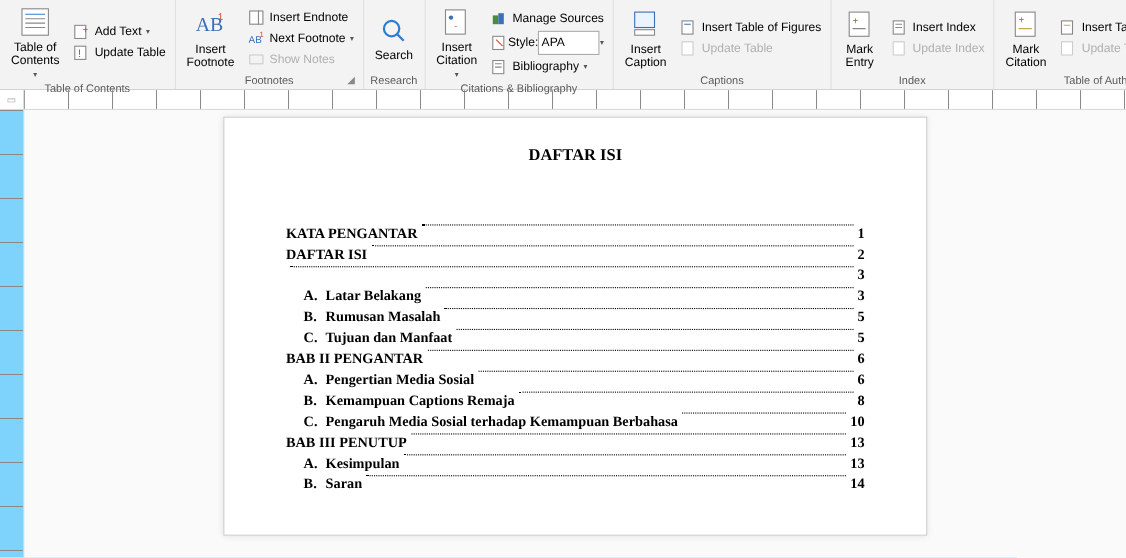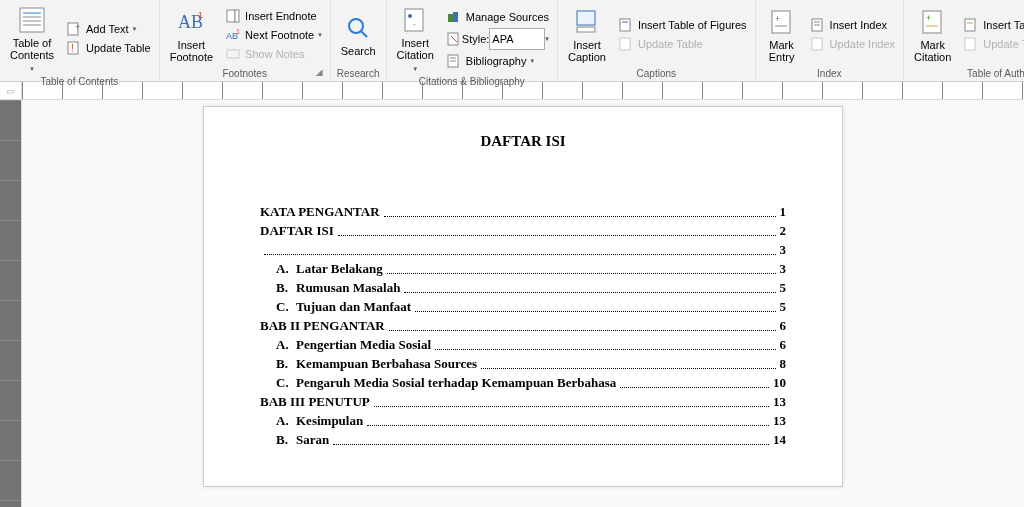--- a/index.html
+++ b/index.html
@@ -24,27 +24,27 @@
   .style-select { border: 1px solid #ababab; background: #fff; font-size: 11px; padding: 0 2px; height: 22px; width: 56px; }
 
   .dialog-launcher { position: absolute; bottom: 2px; right: 2px; width: 12px; height: 12px; color: #888; font-size: 9px; cursor: pointer; }
   .group { position: relative; }
 
   
   .ruler-bar { height: 18px; background: #fff; border-bottom: 1px solid #d9d9d9; display: flex; }
   .ruler-corner { width: 22px; border-right: 1px solid #d9d9d9; display:flex;align-items:center;justify-content:center;color:#aaa;font-size:9px;}
   .ruler-h { flex: 1; position: relative; background: repeating-linear-gradient(to right, #888 0 1px, transparent 1px 40px); font-size: 8px; color: #555; display:flex; align-items:flex-end; padding-left:200px; }
   
-  .workspace { display: flex; height: calc(507px - 82px - 18px); background: #737373; }
+  .workspace { display: flex; height: calc(507px - 82px - 18px); background: #7dd3fc; }
   .ruler-v { width: 22px; border-right: 1px solid #d9d9d9; background: repeating-linear-gradient(to bottom, #888 0 1px, transparent 1px 40px); display:flex; flex-direction:column; align-items:center; font-size:8px; color:#555; }
   .canvas { flex: 1; overflow: auto; display: flex; justify-content: center; background:#fafafa;}
   .page { width: 640px; background: #fff; border: 1px solid #ccc; box-shadow: 0 0 6px rgba(0,0,0,.1); margin: 6px 0 20px; padding: 26px 56px 40px; font-family: "Times New Roman", serif; font-size: 13px; color: #000; }
   .doc-title { text-align: center; font-weight: bold; font-size: 15px; margin-bottom: 54px; }
 
-  .toc-line { display: flex; align-items: flex-end; margin: 3px 0; font-weight: bold; }
+  .toc-line { display: flex; align-items: flex-start; margin: 3px 0; font-weight: bold; }
   .toc-line.sub { padding-left: 16px; }
   .toc-label { white-space: nowrap; }
   .toc-letter { width: 20px; display:inline-block;}
   .toc-dots { flex: 1; border-bottom: 1.5px dotted #000; margin: 0 4px 3px; }
   .toc-page { white-space: nowrap; }
   svg { display:block; }
 </style>
 </head>
 <body>
 
@@ -360,21 +360,21 @@
             <span class="toc-page">6</span>
           </div>
           <div class="toc-line sub">
             <span class="toc-letter">A.</span>
             <span class="toc-label">Pengertian Media Sosial</span>
             <span class="toc-dots"></span>
             <span class="toc-page">6</span>
           </div>
           <div class="toc-line sub">
             <span class="toc-letter">B.</span>
-            <span class="toc-label">Kemampuan Berbahasa Sources</span>
+            <span class="toc-label">Kemampuan Captions Remaja</span>
             <span class="toc-dots"></span>
             <span class="toc-page">8</span>
           </div>
           <div class="toc-line sub">
             <span class="toc-letter">C.</span>
             <span class="toc-label">Pengaruh Media Sosial terhadap Kemampuan Berbahasa</span>
             <span class="toc-dots"></span>
             <span class="toc-page">10</span>
           </div>
           <div class="toc-line">

